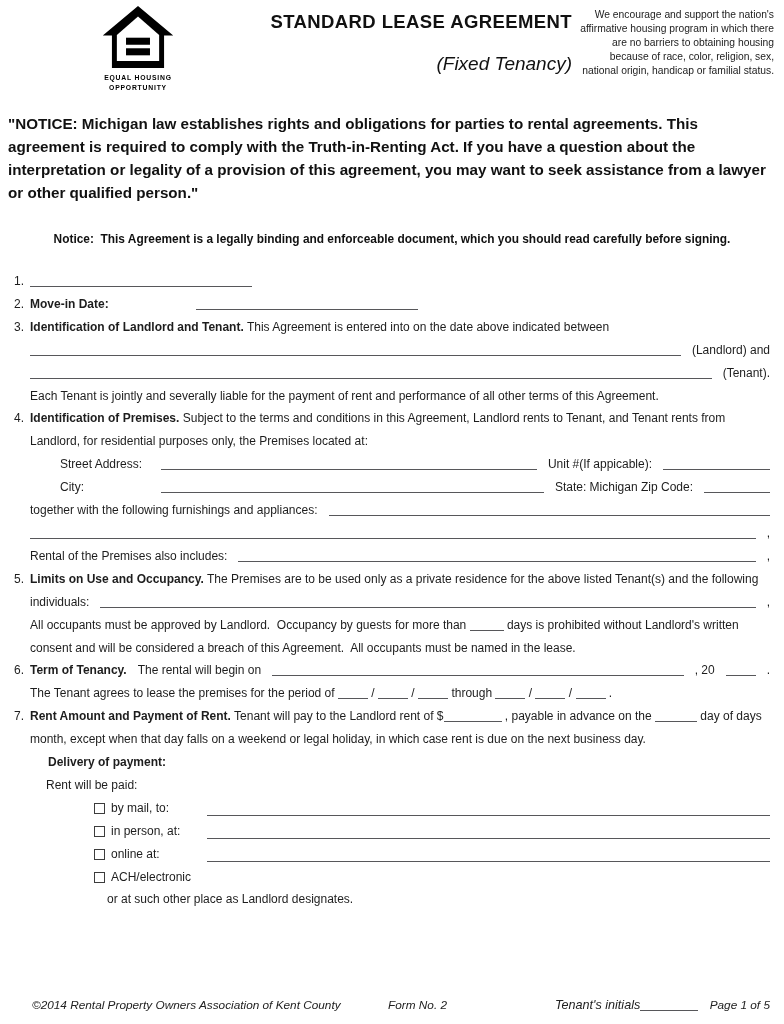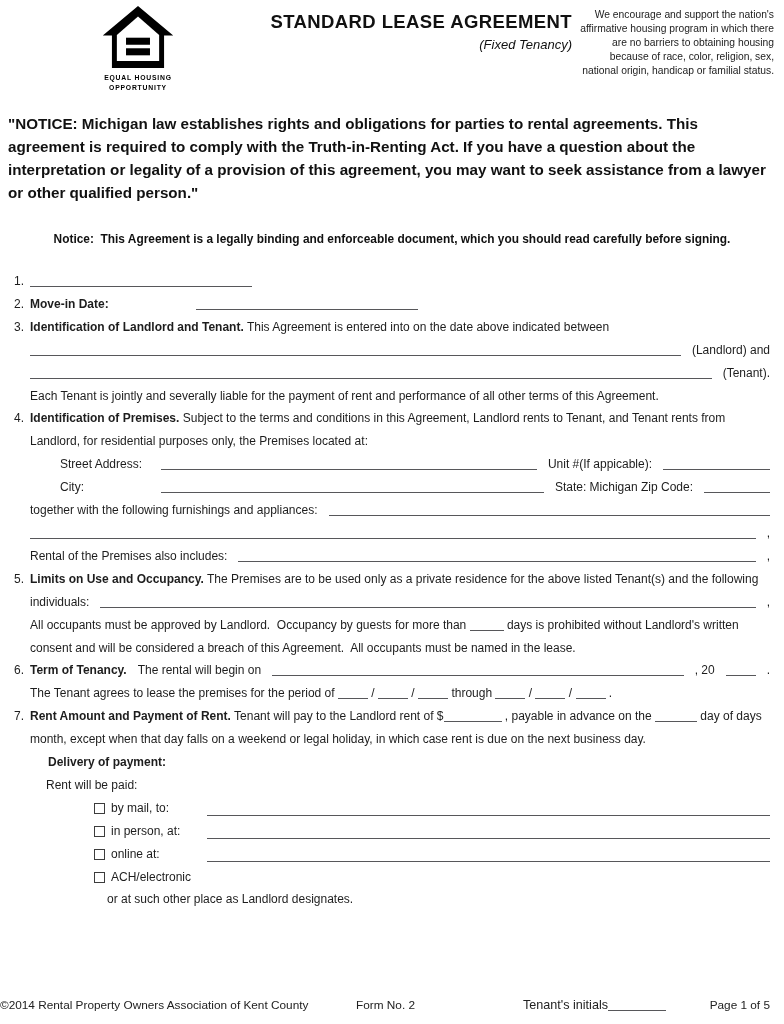--- a/index.html
+++ b/index.html
@@ -7,21 +7,21 @@
   .page {
     width:784px; height:1024px; position:relative; background:#fff;
     font-family:"Liberation Sans", sans-serif; color:#1d1d1d; overflow:hidden;
   }
   
   .hdr { display:flex; padding:6px 10px 0 8px; }
   .logo-wrap { margin-left:86px; width:88px; text-align:center; flex:0 0 auto; }
   .logo-caption { font-size:6.8px; font-weight:bold; letter-spacing:0.8px; line-height:8px; margin-top:2px; color:#000; }
   .title-wrap { flex:1 1 auto; text-align:right; padding-top:5px; }
   .doc-title { font-size:18.5px; font-weight:bold; letter-spacing:0.4px; color:#111; }
-  .doc-subtitle { font-size:13px; font-style:italic; margin-top:4px; color:#111; }
+  .doc-subtitle { font-size:19px; font-style:italic; margin-top:20px; color:#111; }
   .aff { flex:0 0 auto; width:202px; font-size:10.3px; line-height:14px; text-align:right; padding-top:2px; color:#222; }
   
   .notice-main { margin:20px 14px 0 8px; font-size:15.2px; font-weight:bold; line-height:23px; color:#111; }
   .notice-sub { margin-top:28px; text-align:center; font-size:11.9px; font-weight:bold; color:#111; }
   
   .items { margin:24px 14px 0 14px; font-size:12px; }
   .row { position:relative; padding-left:16px; line-height:22.9px; min-height:22.9px; }
   .row .num { position:absolute; left:0; top:0; }
   .frow { display:flex; align-items:baseline; gap:11px; }
   .b { font-weight:bold; }
@@ -40,21 +40,21 @@
   .w30  { width:30px; }
   .w58  { width:58px; }
   .w42  { width:42px; }
   .ind-delivery { padding-left:34px; }
   .ind-paid { padding-left:32px; }
   .ind-cb { padding-left:80px; }
   .ind-other { padding-left:93px; }
   .cb-group { display:inline-flex; align-items:center; width:102px; flex:0 0 102px; }
   .cb { display:inline-block; width:11px; height:11px; border:1.3px solid #3c3c3c; background:#fff; margin-right:6px; flex:0 0 auto; }
   
-  .footer { position:absolute; left:0; right:14px; bottom:12px; height:18px; font-size:11.8px; color:#222; }
+  .footer { position:absolute; left:32px; right:14px; bottom:12px; height:18px; font-size:11.8px; color:#222;font-style:italic; }
   .f-copy { position:absolute; left:0; bottom:0; }
   .f-form { position:absolute; left:356px; bottom:0; }
   .f-init { position:absolute; left:523px; bottom:0; font-size:12.6px; }
   .f-init .fl { width:58px; top:2px; }
   .f-page { position:absolute; right:0; bottom:0; }
 </style>
 </head>
 <body>
 
 <div class="page">

